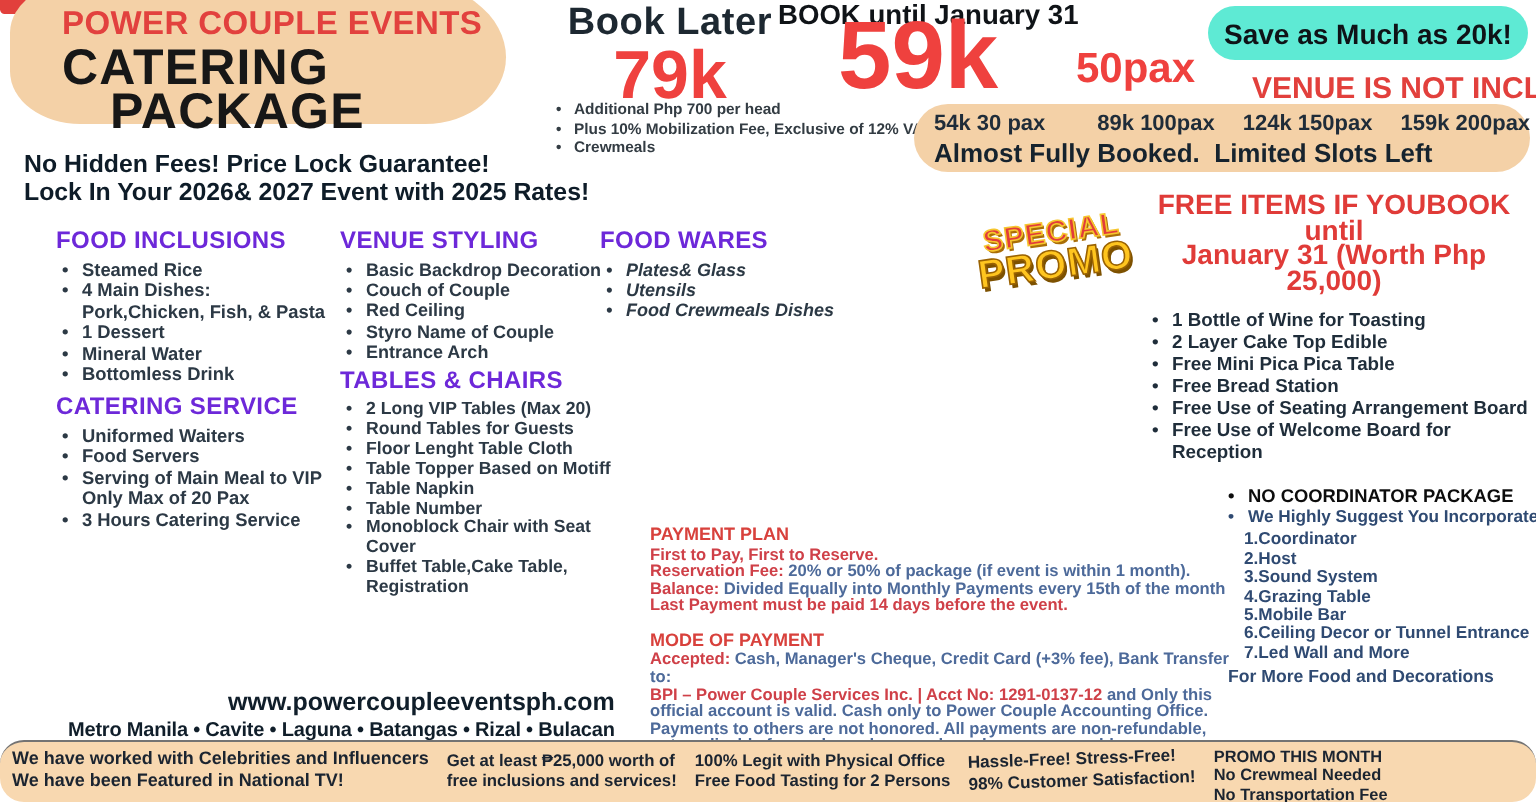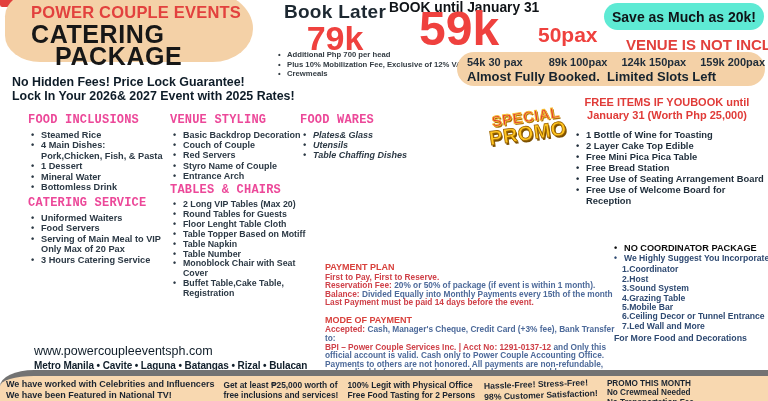--- a/index.html
+++ b/index.html
@@ -38,21 +38,21 @@
   .venue-note { position:absolute; left:626px; top:36px; font-size:15px; font-weight:800;
     color:#e2403c; white-space:nowrap; }
   .tier-pill { position:absolute; left:457px; top:52px; width:308px; height:34px;
     background:#f4d1a7; border-radius:17px; padding:4px 0 12px 10px; }
   .tier-row { display:flex; gap:14px; font-size:11px; font-weight:800; color:#1f2c39; white-space:nowrap; }
   .tier-row span:first-child { margin-right:12px; }
   .availability { font-size:13px; font-weight:800; color:#16232e; 
     margin-top:1px; white-space:pre-wrap; }
   
   .colblock { position:absolute; }
-  .colblock h3 { font-size:12px; font-weight:800; color:#ec4899; letter-spacing:.2px; margin-bottom:3px; white-space:nowrap;font-family:Liberation Mono, monospace; }
+  .colblock h3 { font-size:12px; font-weight:800; color:#6d28d9; letter-spacing:.2px; margin-bottom:3px; white-space:nowrap; }
   .blist { list-style:none; }
   .blist li { position:relative; padding-left:13px; font-weight:700; color:#2c3945; }
   .blist li::before { content:"•"; position:absolute; left:3px; }
   .col-food   { left:28px;  top:113px; width:138px; }
   .col-food   li { font-size:9.2px; line-height:10.4px; }
   .col-cater  { left:28px;  top:196px; width:144px; }
   .col-cater  li { font-size:9.2px; line-height:10.4px; }
   .col-venue  { left:170px; top:113px; width:140px; }
   .col-venue  li { font-size:9px;   line-height:10.2px; }
   .col-tables { left:170px; top:183px; width:142px; }
@@ -61,21 +61,21 @@
   .col-wares  li { font-size:9px;   line-height:10.2px;font-style:italic; }
   
   .promo-badge { position:absolute; left:485px; top:108px; width:84px; text-align:center;
     transform:rotate(-8deg); }
   .promo-l1 { font-size:15px; font-weight:900; color:#e23c3a; letter-spacing:.5px;
     -webkit-text-stroke:.8px #f6c62e; text-shadow:1px 1.5px 0 #a96e07; }
   .promo-l2 { font-size:20px; font-weight:900; color:#ffc51f; letter-spacing:.5px;
     -webkit-text-stroke:.8px #9a6202; text-shadow:1px 2px 0 #7d5100; margin-top:-3px; }
   
   .free-items { position:absolute; left:566px; top:96px; width:202px; }
-  .free-title { font-size:11px; font-weight:800; color:#e03b38; text-align:center; line-height:12.5px; }
+  .free-title { font-size:14px; font-weight:800; color:#e03b38; text-align:center; line-height:12.5px; }
   .free-items ul { margin-top:8px; margin-left:7px; }
   .free-items li { font-size:9.4px; line-height:11px; color:#1f2d3a; font-weight:800; }
   
   .coordinator { position:absolute; left:612px; top:243px; width:158px; }
   .coord-b { position:relative; padding-left:12px; font-size:9.2px; font-weight:800;
     color:#0c0c0c; line-height:10.2px; white-space:nowrap; }
   .coord-b::before { content:"•"; position:absolute; left:2px; }
   .coord-b.blue { color:#2f4a72; font-size:8.6px; }
   .coordinator ol { list-style:none; counter-reset:n; margin:2px 0 0 10px; }
   .coordinator ol li { counter-increment:n; font-size:8.6px; font-weight:700;
@@ -84,25 +84,25 @@
   .coord-foot { font-size:8.8px; font-weight:800; color:#2f4a72; margin-top:2px; margin-left:2px; white-space:nowrap; }
   
   .payment { position:absolute; left:325px; top:262px; width:290px; }
   .payment h4 { font-size:9px; font-weight:800; color:#d8413c; line-height:10.5px; }
   .payline { font-size:8.3px; font-weight:700; line-height:8.6px; }
   .payline .lead { color:#cf4048; }
   .payline .rest { color:#4d6a9a; }
   .mode-title { margin-top:8px; }
   
   .contact { position:absolute; left:34px; top:344px; color:#101e2a; }
-  .website { font-size:12.5px; font-weight:400; }
+  .website { font-size:12.5px; font-weight:700;text-align:right; }
   .locations { font-size:10px; font-weight:800; letter-spacing:-.1px; margin-top:2px; white-space:nowrap; }
   .footer-band { position:absolute; left:0; top:370px; width:768px; height:31px;
-    background:#f8d8b0; border-top:6px solid #737373; border-top-left-radius:34px 16px;
-    display:flex; align-items:flex-start; gap:9px; padding:3px 4px 0 6px; }
+    background:#f8d8b0; border-top:1px solid #737373; border-top-left-radius:34px 16px;
+    display:flex; align-items:flex-start; gap:9px; padding:3px 4px 0 6px;border-radius:12px; }
   .fb { font-weight:800; color:#1b2430; white-space:nowrap; }
   .fb1 { font-size:9px;   line-height:10.8px; }
   .fb2 { font-size:8.4px; line-height:10.2px; padding-top:1px; }
   .fb3 { font-size:8.4px; line-height:10.4px; padding-top:1px; }
   .fb4 { font-size:8.6px; line-height:10.6px; transform:rotate(-2deg); }
   .fb5 { font-size:8.2px; line-height:9.3px; }
 </style>
 </head>
 <body>
 
@@ -167,21 +167,21 @@
         <li>Serving of Main Meal to VIP Only Max of 20 Pax</li>
         <li>3 Hours Catering Service</li>
       </ul>
   </section>
 
   <section class="colblock col-venue">
     <h3>VENUE STYLING</h3>
     <ul class="blist">
         <li>Basic Backdrop Decoration</li>
         <li>Couch of Couple</li>
-        <li>Red Servers</li>
+        <li>Red Ceiling</li>
         <li>Styro Name of Couple</li>
         <li>Entrance Arch</li>
       </ul>
   </section>
 
   <section class="colblock col-tables">
     <h3>TABLES &amp; CHAIRS</h3>
     <ul class="blist">
         <li>2 Long VIP Tables (Max 20)</li>
         <li>Round Tables for Guests</li>
@@ -192,21 +192,21 @@
         <li>Monoblock Chair with Seat Cover</li>
         <li>Buffet Table,Cake Table, Registration</li>
       </ul>
   </section>
 
   <section class="colblock col-wares">
     <h3>FOOD WARES</h3>
     <ul class="blist">
         <li>Plates&amp; Glass</li>
         <li>Utensils</li>
-        <li>Table Chaffing Dishes</li>
+        <li>Food Crewmeals Dishes</li>
       </ul>
   </section>
 
   <div class="promo-badge">
     <div class="promo-l1">SPECIAL</div>
     <div class="promo-l2">PROMO</div>
   </div>
 
   <section class="free-items">
     <div class="free-title">

